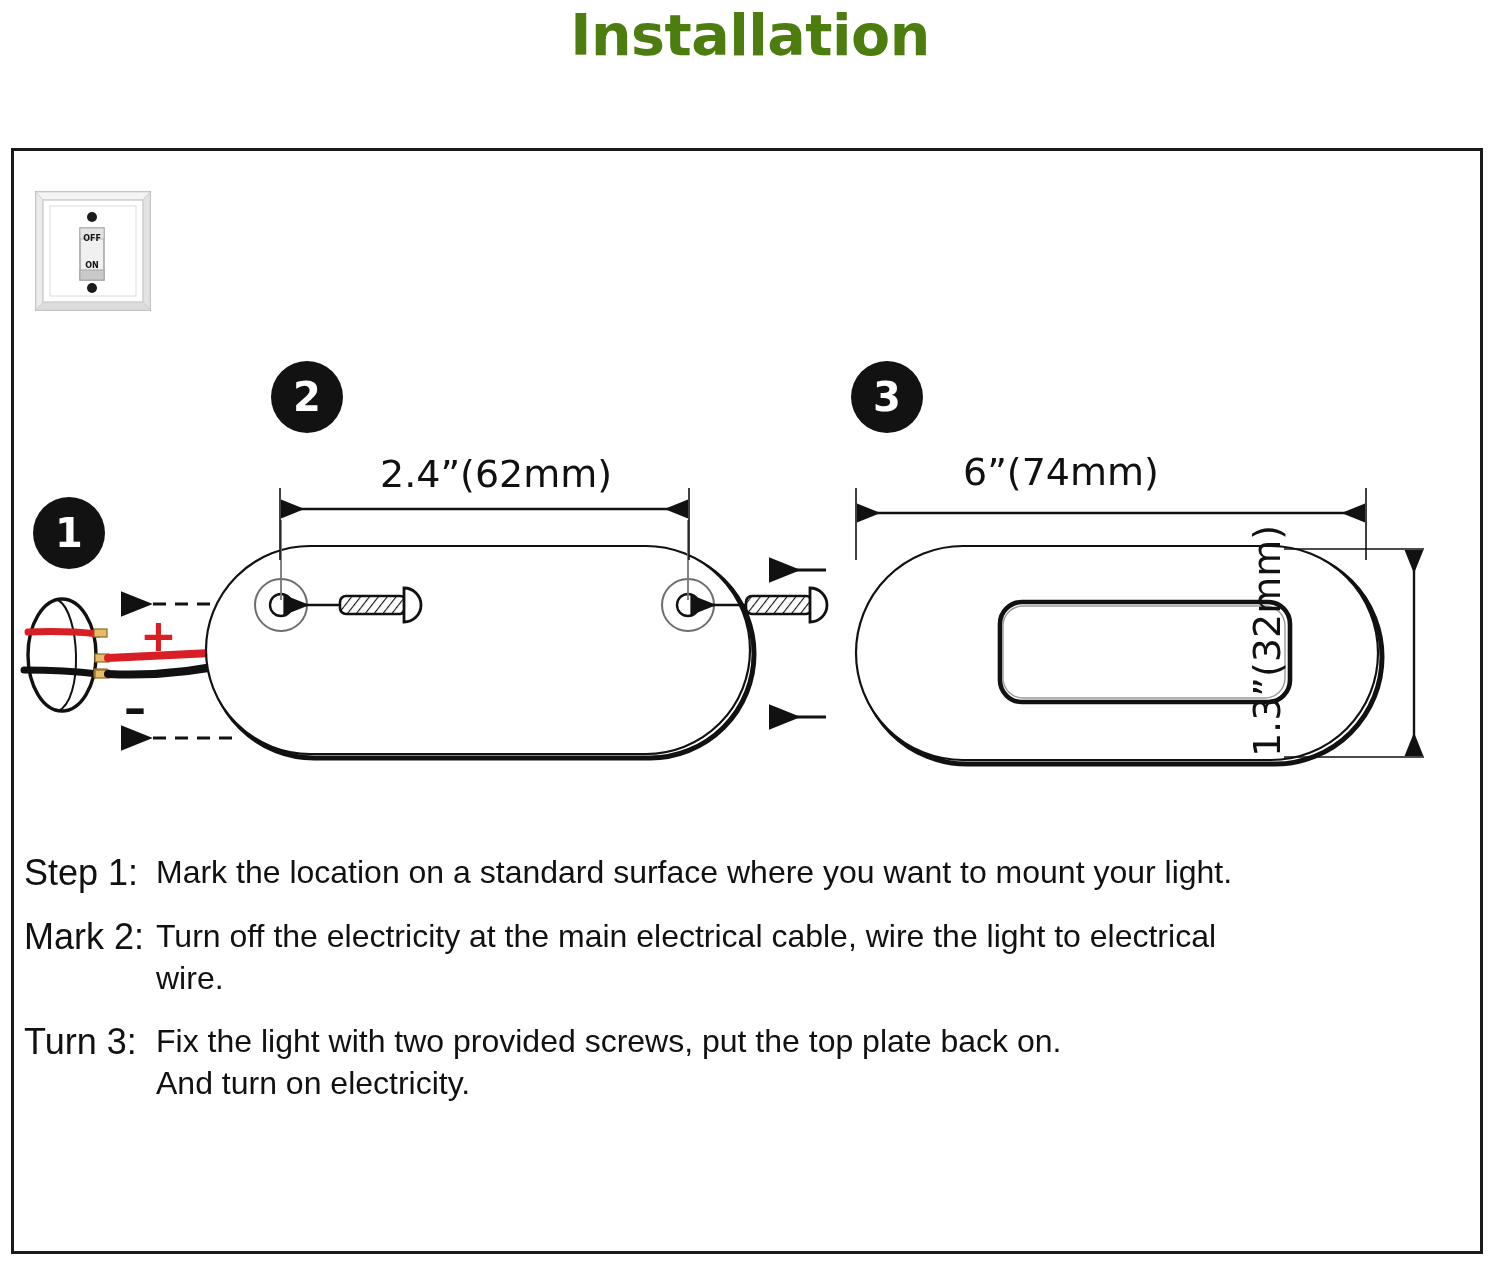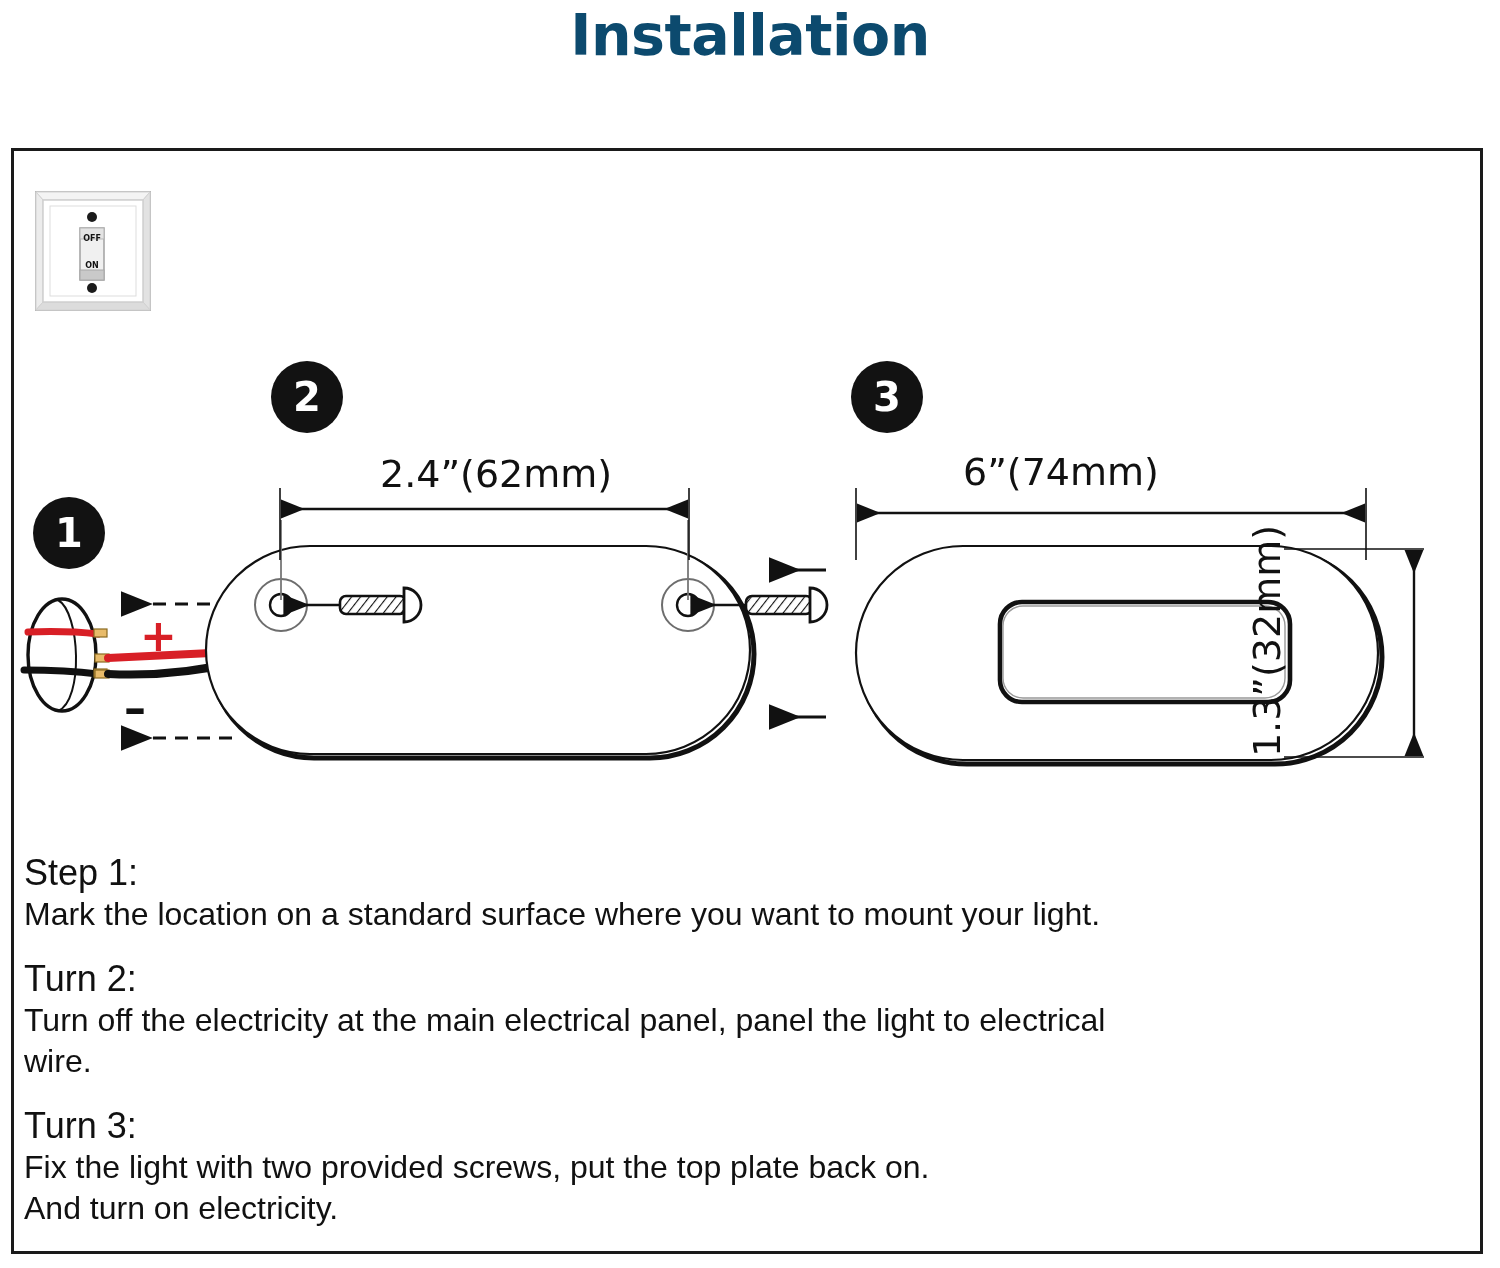--- a/index.html
+++ b/index.html
@@ -23,21 +23,21 @@
   
   #title {
     position: absolute;
     left: 0;
     top: 2px;
     width: 1500px;
     text-align: center;
     font-size: 57px;
     font-weight: bold;
     letter-spacing: -0.5px;
-    color: #0c4a6e;
+    color: #4d7c0f;
     font-family: "DejaVu Sans", "Liberation Sans", sans-serif;
   }
 
   
   #frame {
     position: absolute;
     left: 11px;
     top: 148px;
     width: 1472px;
     height: 1106px;
@@ -118,21 +118,20 @@
   #steps {
     position: absolute;
     left: 24px;
     top: 852px;
     width: 1440px;
   }
   .step-row {
     display: flex;
     align-items: flex-start;
     margin-bottom: 22px;
-    flex-direction: column;
   }
   .step-key {
     flex: 0 0 auto;
     width: 132px;
     font-size: 36px;
     color: #111111;
     white-space: nowrap;
     font-family: "Liberation Sans", "DejaVu Sans", sans-serif;
   }
   .step-body {
@@ -281,23 +280,23 @@
   <div id="steps">
 
     <div class="step-row">
       <div class="step-key">Step 1:</div>
       <div class="step-body">
         <span>Mark the location on a standard surface where you want to mount your light.</span>
       </div>
     </div>
 
     <div class="step-row">
-      <div class="step-key">Turn 2:</div>
+      <div class="step-key">Mark 2:</div>
       <div class="step-body">
-        <span>Turn off the electricity at the main electrical panel, panel the light to electrical</span>
+        <span>Turn off the electricity at the main electrical cable, wire the light to electrical</span>
         <span class="cont">wire.</span>
       </div>
     </div>
 
     <div class="step-row">
       <div class="step-key">Turn 3:</div>
       <div class="step-body">
         <span>Fix the light with two provided screws, put the top plate back on.</span>
         <span class="cont">And turn on electricity.</span>
       </div>

